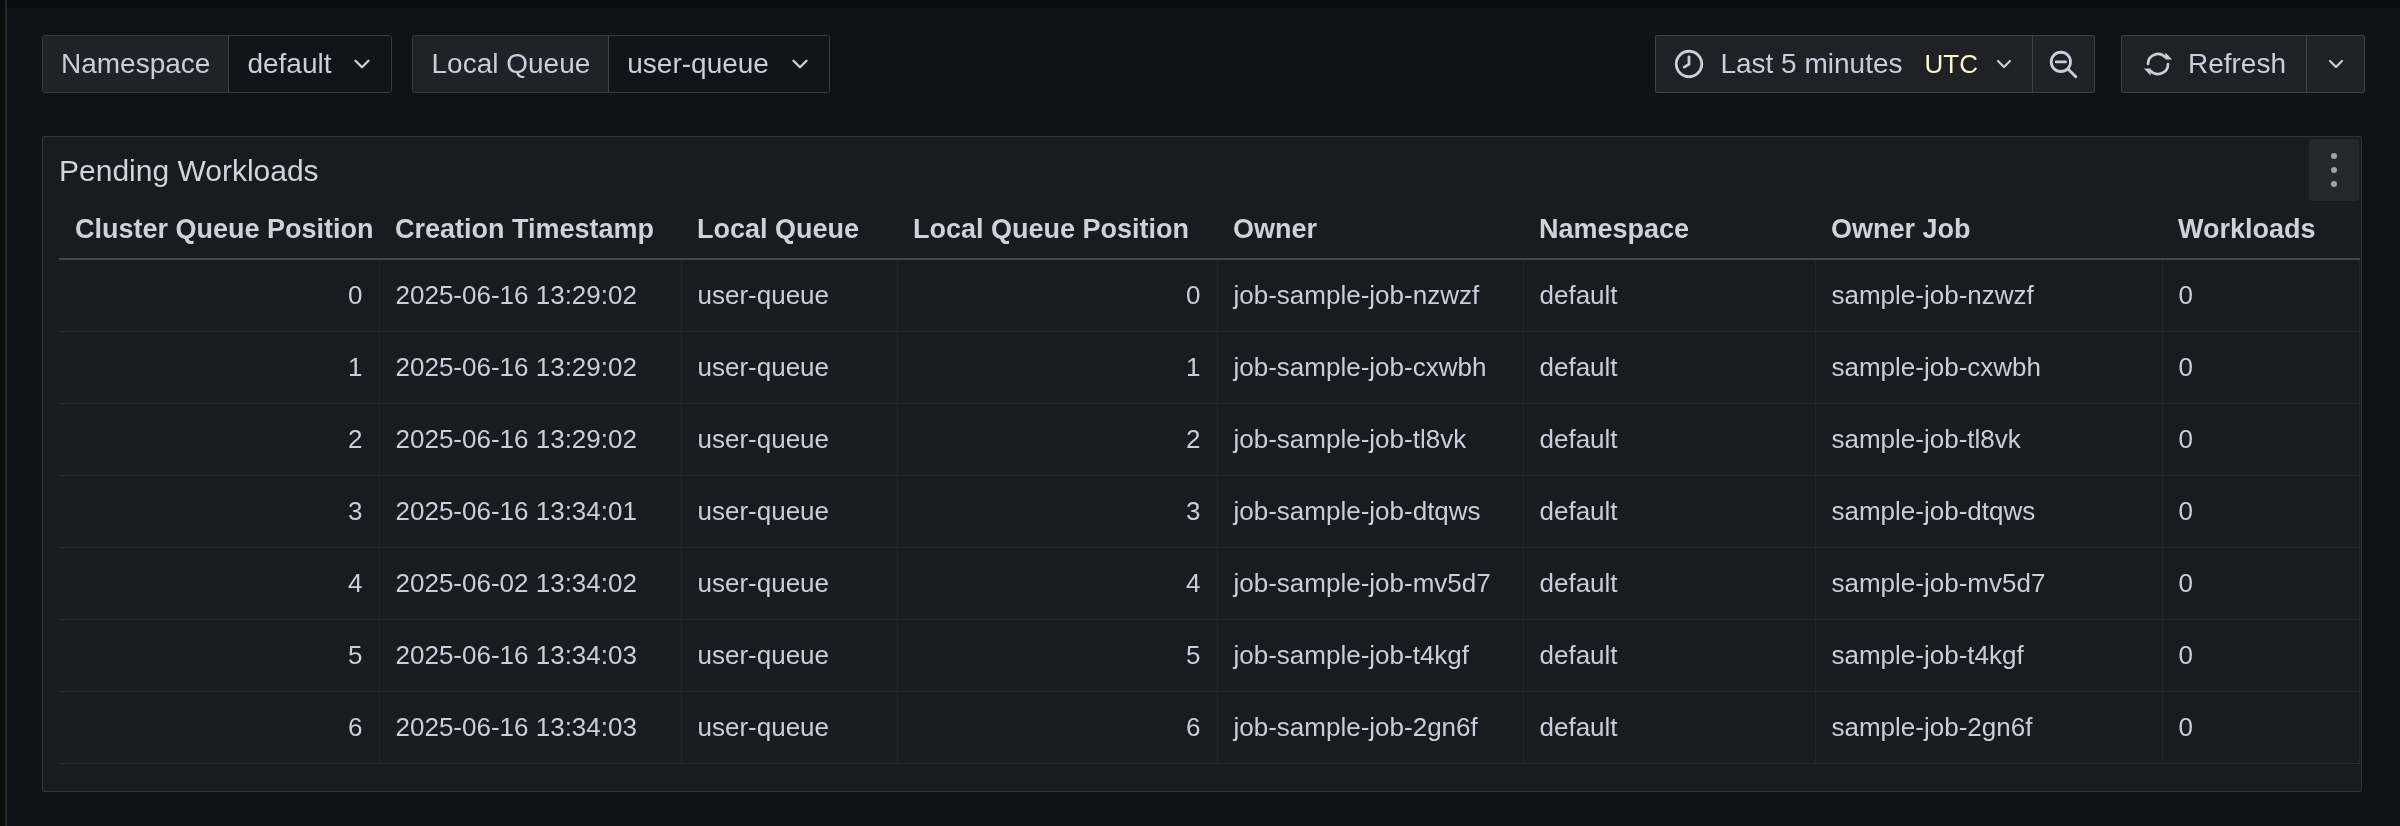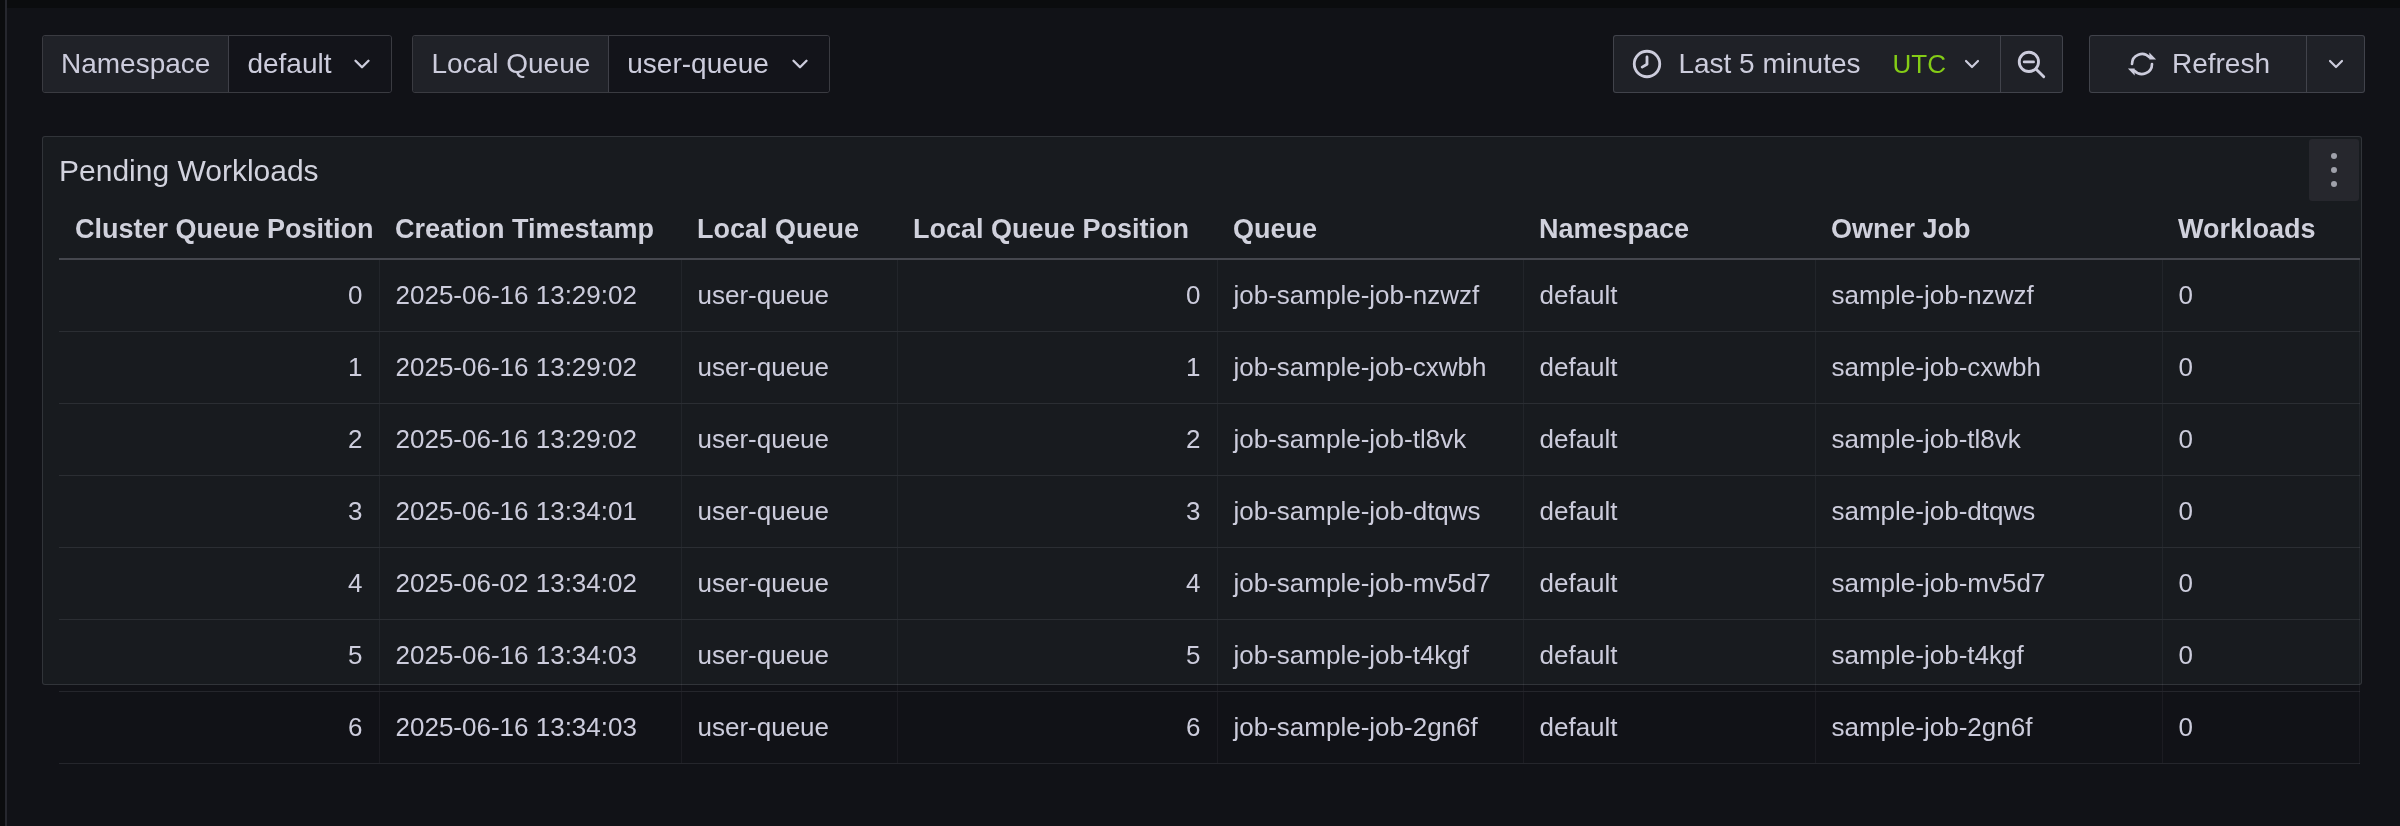--- a/index.html
+++ b/index.html
@@ -21,31 +21,31 @@
     font-size:28px; font-weight:500; border-right:1px solid rgba(204,204,220,0.18);
   }
   .var-value {
     display:flex; align-items:center; gap:18px; padding:0 16px 0 18px;
     background:#13141a; font-size:28px; cursor:pointer;
   }
   .toolbar-right { margin-left:auto; display:flex; align-items:stretch; }
   .btn-group { display:flex; align-items:stretch; border:1px solid rgba(204,204,220,0.20); border-radius:3px; background:#1f2127; overflow:hidden; }
   .seg { display:flex; align-items:center; cursor:pointer; }
   .time-main { gap:14px; padding:8px 16px; font-size:28px; font-weight:500; }
-  .utc-label { color:#84cc16; font-size:26px; font-weight:500; margin-left:18px; }
+  .utc-label { color:#fef9c3; font-size:26px; font-weight:500; margin-left:8px; }
   .divider-left { border-left:1px solid rgba(204,204,220,0.20); }
   .icon-seg { width:62px; justify-content:center; }
   .refresh-group { margin-left:26px; }
-  .refresh-main { gap:14px; padding:0 36px; font-size:28px; font-weight:500; }
+  .refresh-main { gap:14px; padding:0 20px; font-size:28px; font-weight:500; }
   .caret-seg { width:58px; justify-content:center; }
   svg.icon { display:block; }
 
   
   .panel {
-    position:absolute; left:42px; right:38px; top:136px; height:549px;
+    position:absolute; left:42px; right:38px; top:136px; height:656px;
     background:#181b1f; border:1px solid rgba(204,204,220,0.14); border-radius:3px;
     padding:10px 16px 0 16px;
   }
   .panel-header { display:flex; align-items:center; height:48px; }
   .panel-title { font-size:30px; font-weight:500; color:#d2d3de; cursor:pointer; }
   .panel-menu-btn {
     position:absolute; top:2px; right:2px; width:50px; height:62px;
     background:#26272d; border-radius:3px; display:flex; flex-direction:column;
     align-items:center; justify-content:center; gap:8px; cursor:pointer;
   }
@@ -158,21 +158,21 @@
         <col style="width: 292px;">
         <col style="width: 347px;">
         <col style="width: 197px;">
       </colgroup>
     <thead>
       <tr>
           <th>Cluster Queue Position</th>
           <th>Creation Timestamp</th>
           <th>Local Queue</th>
           <th>Local Queue Position</th>
-          <th>Queue</th>
+          <th>Owner</th>
           <th>Namespace</th>
           <th>Owner Job</th>
           <th>Workloads</th>
         </tr>
     </thead>
     <tbody>
         <tr>
           <td class="num">0</td>
           <td>2025-06-16 13:29:02</td>
           <td>user-queue</td>

